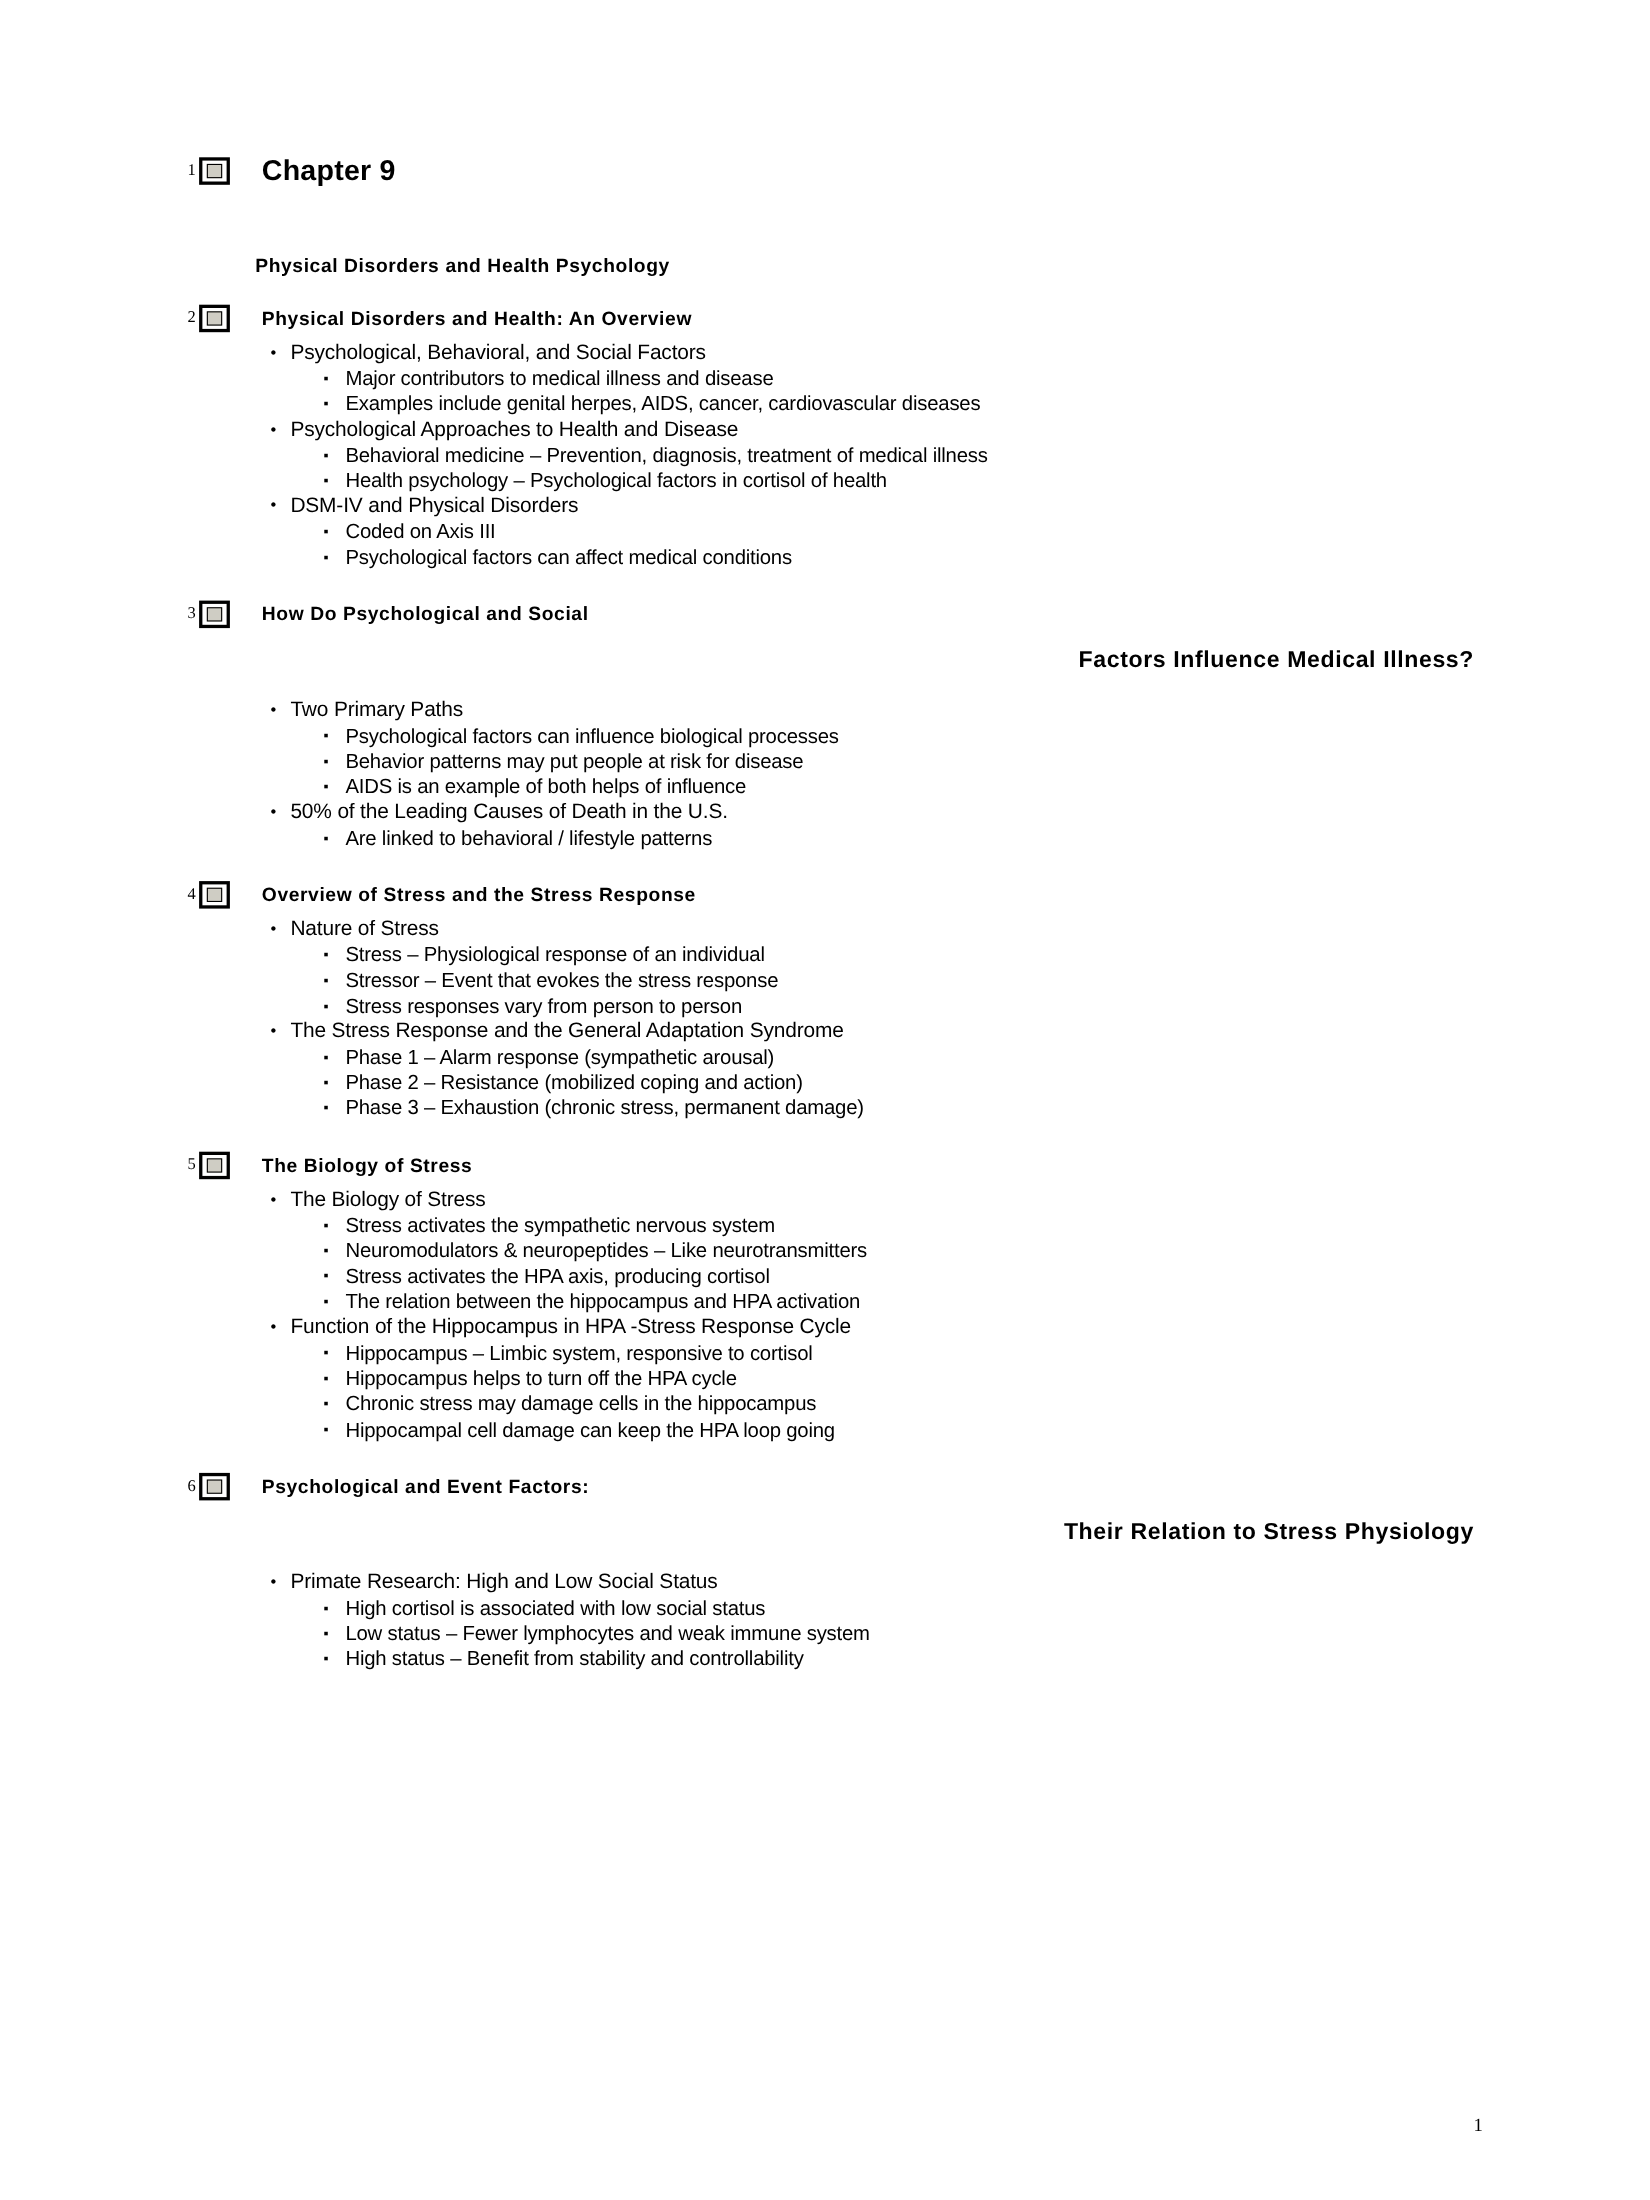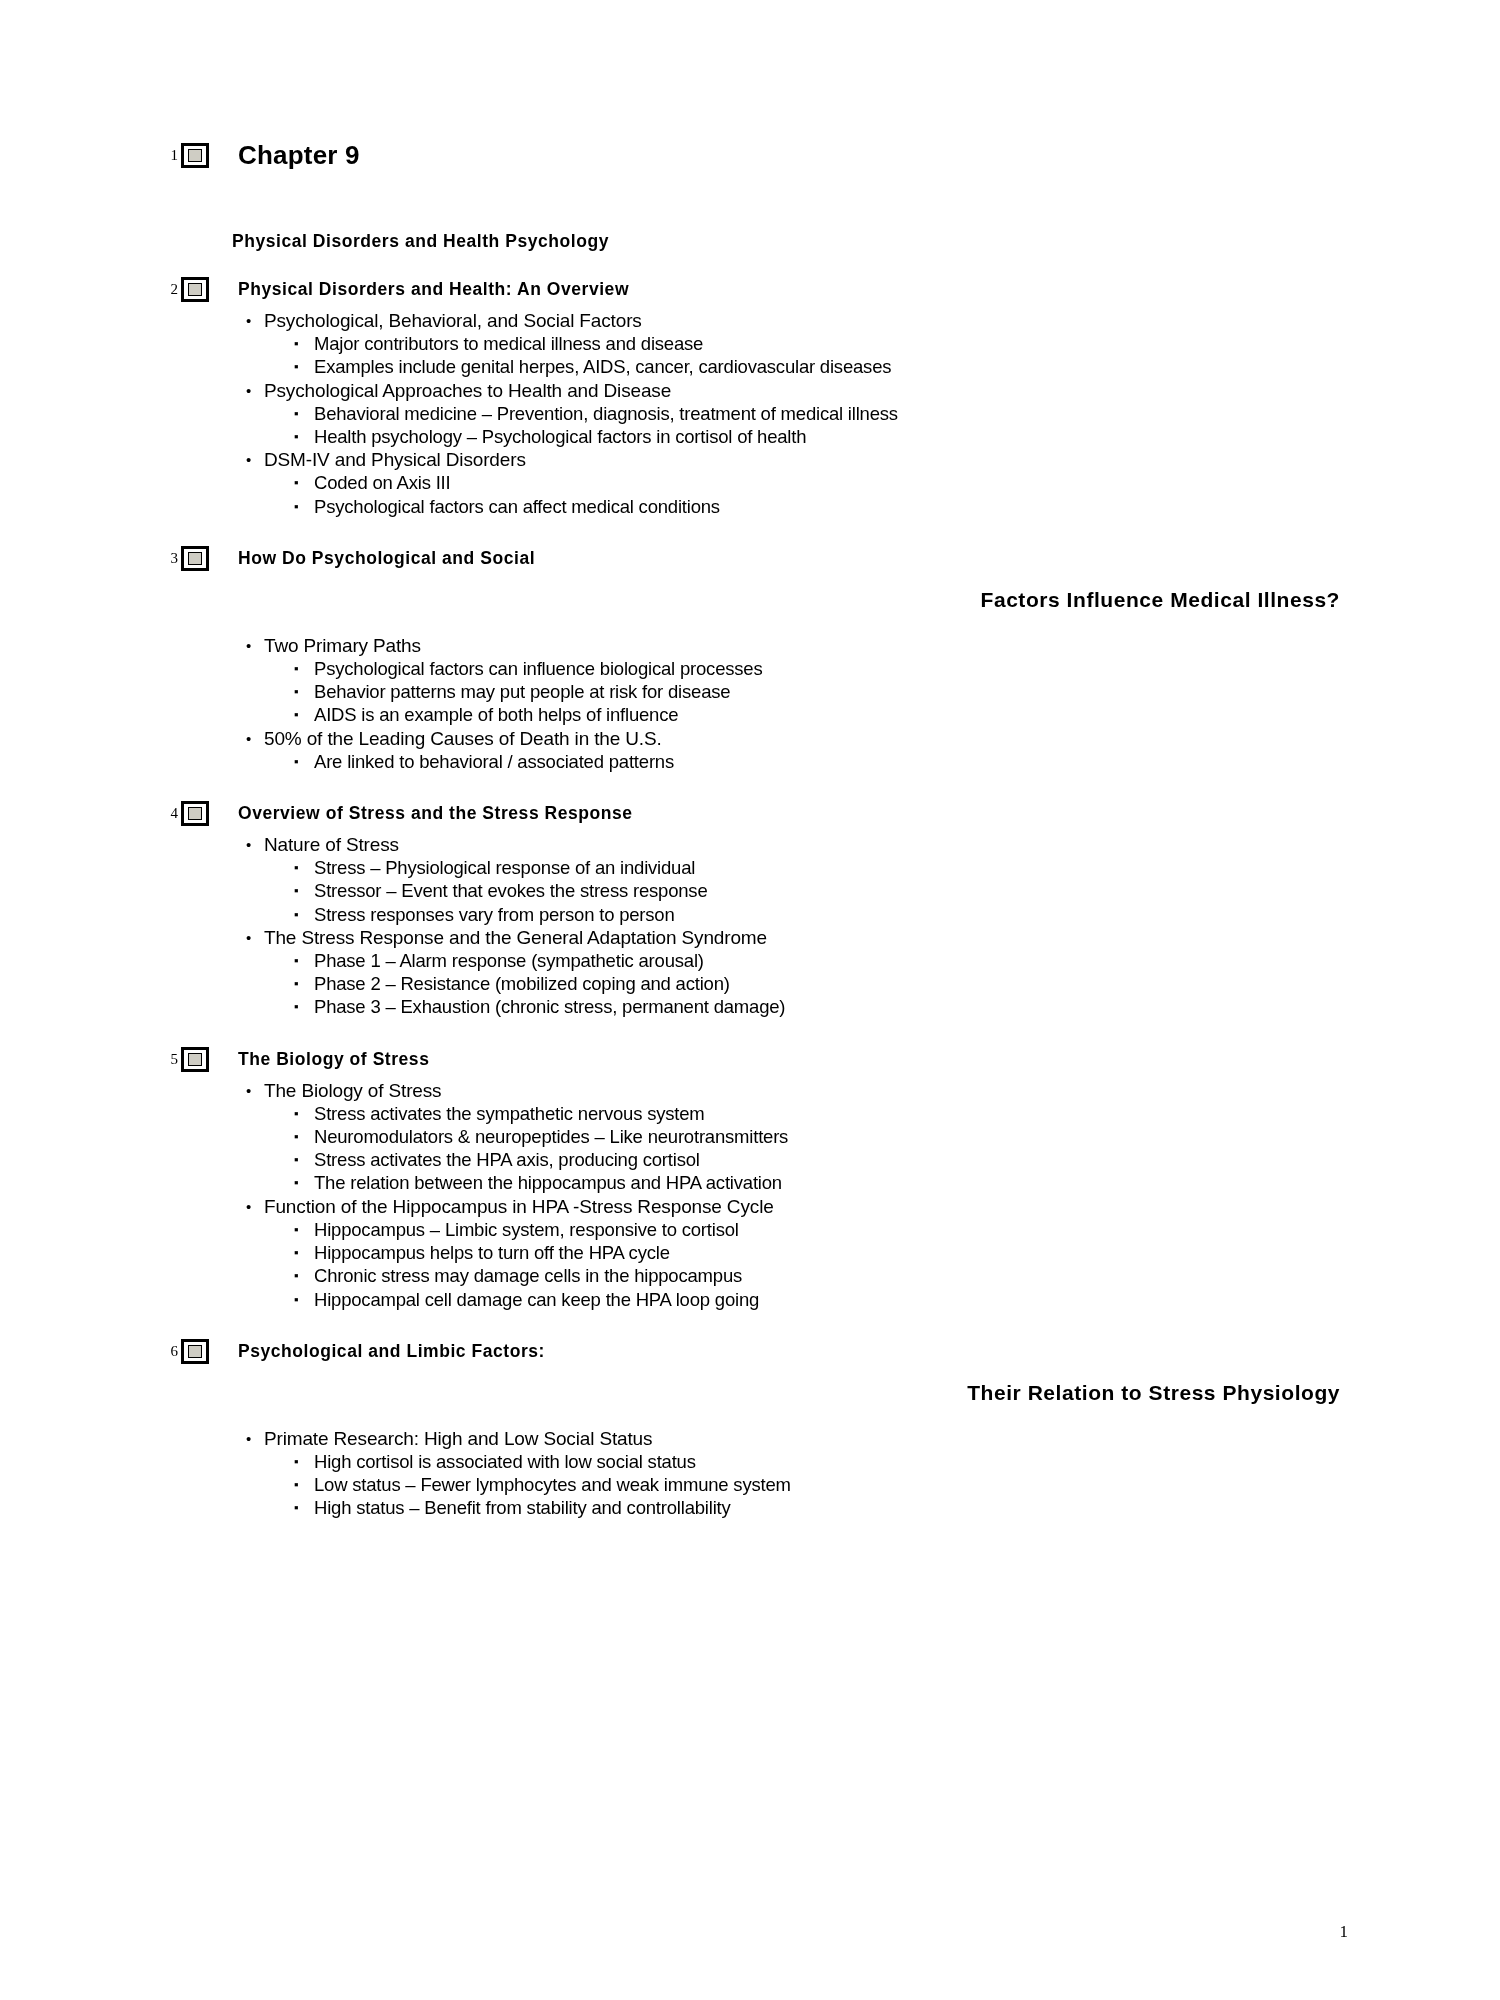--- a/index.html
+++ b/index.html
@@ -217,21 +217,21 @@
               <span class="txt1">Two Primary Paths</span>
               <ul class="lvl2">
                 <li class="b2">Psychological factors can influence biological processes</li>
                 <li class="b2">Behavior patterns may put people at risk for disease</li>
                 <li class="b2">AIDS is an example of both helps of influence</li>
               </ul>
             </li>
             <li class="b1">
               <span class="txt1">50% of the Leading Causes of Death in the U.S.</span>
               <ul class="lvl2">
-                <li class="b2">Are linked to behavioral / associated patterns</li>
+                <li class="b2">Are linked to behavioral / lifestyle patterns</li>
               </ul>
             </li>
           </ul>
           <div style="height: 20px;"></div>
         </div>
         <div class="slide-block">
           <div class="slide-row">
             <div class="slide-num">4</div>
             <div class="slide-icon"></div>
             <div class="slide-title">Overview of Stress and the Stress Response</div>
@@ -281,21 +281,21 @@
                 <li class="b2">Hippocampal cell damage can keep the HPA loop going</li>
               </ul>
             </li>
           </ul>
           <div style="height: 20px;"></div>
         </div>
         <div class="slide-block">
           <div class="slide-row">
             <div class="slide-num">6</div>
             <div class="slide-icon"></div>
-            <div class="slide-title">Psychological and Limbic Factors:</div>
+            <div class="slide-title">Psychological and Event Factors:</div>
           </div>
           <div style="height: 8px;"></div>
           <div class="subtitle-line">Their Relation to Stress Physiology</div>
           <div style="height: 14px;"></div>
           <ul class="lvl1">
             <li class="b1">
               <span class="txt1">Primate Research:  High and Low Social Status</span>
               <ul class="lvl2">
                 <li class="b2">High cortisol is associated with low social status</li>
                 <li class="b2">Low status – Fewer lymphocytes and weak immune system</li>

